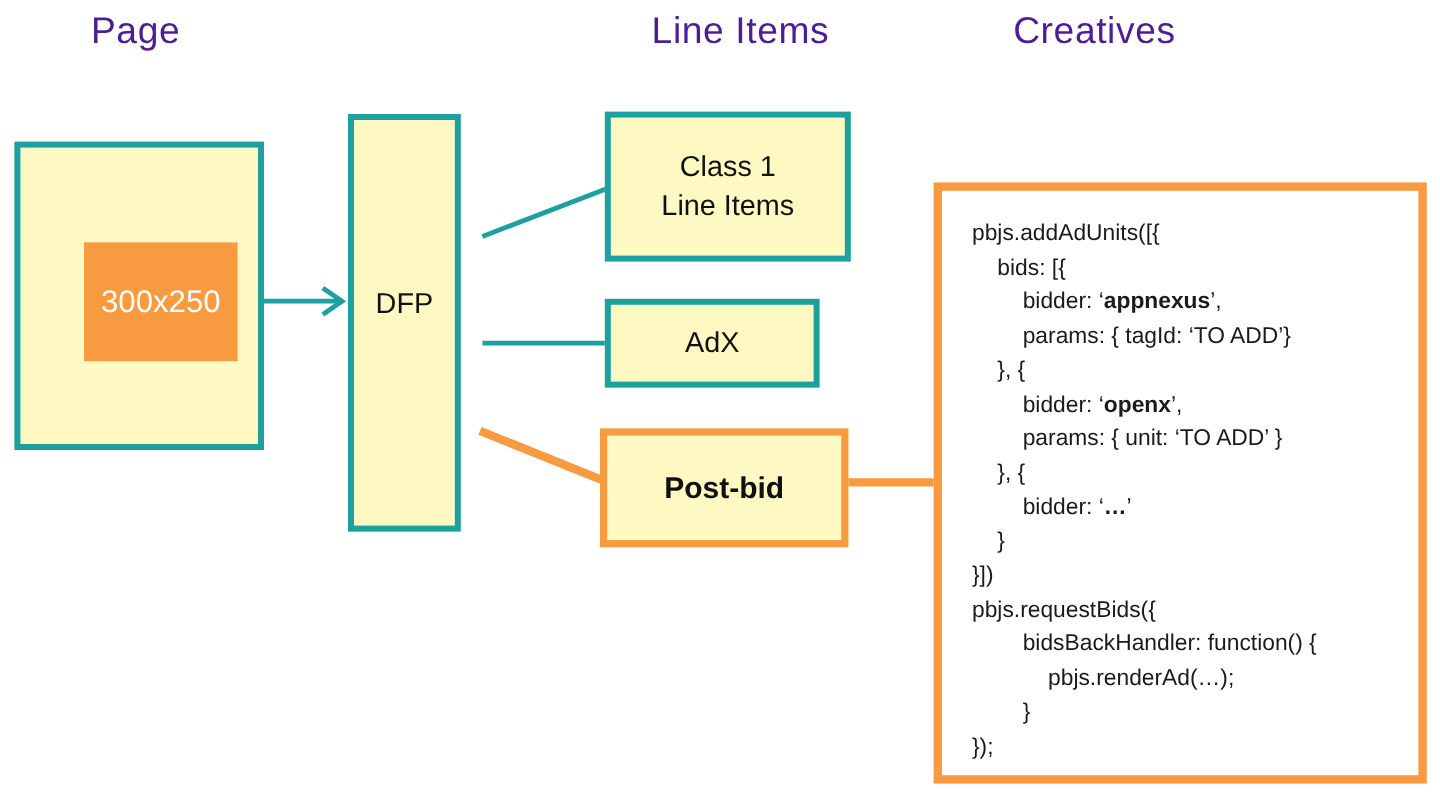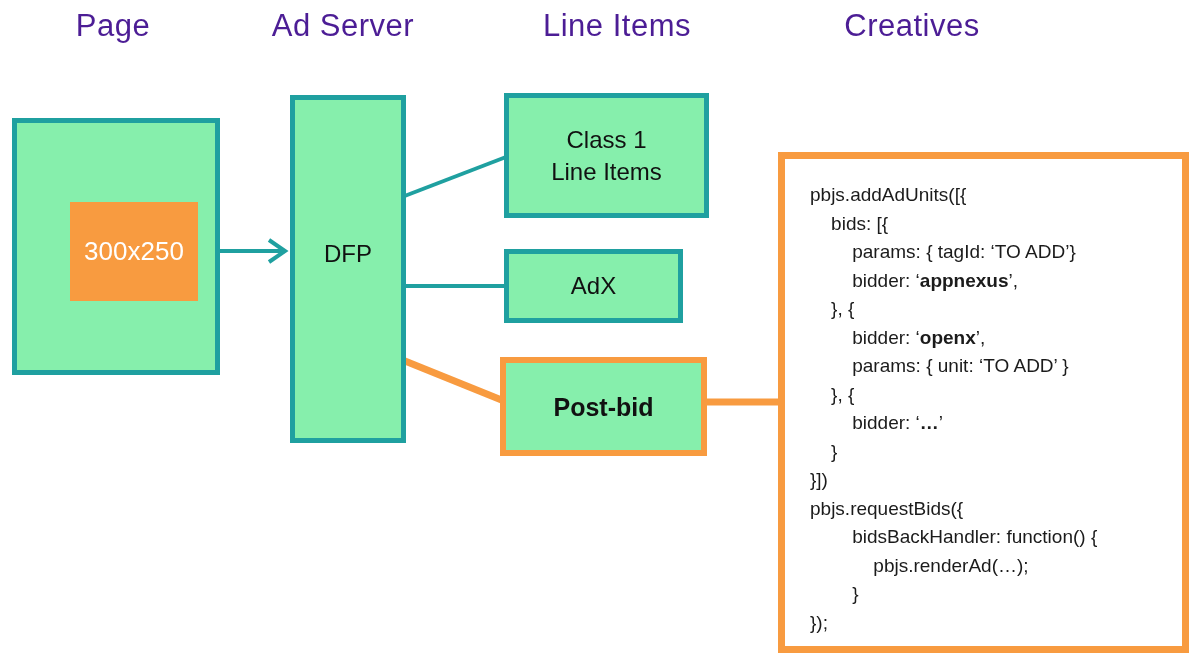--- a/index.html
+++ b/index.html
@@ -5,32 +5,32 @@
   html,body{margin:0;padding:0;background:#ffffff;}
   #stage{
     position:relative;width:1200px;height:664px;background:#ffffff;
     font-family:"Liberation Sans",sans-serif;overflow:hidden;
   }
   .col-header{
     position:absolute;top:8px;transform:translateX(-50%);
     font-size:31px;color:#4c1d95;white-space:nowrap;letter-spacing:0.5px;
   }
   svg.connectors{position:absolute;left:0;top:0;pointer-events:none;}
-  .box{position:absolute;background:#86efac;box-sizing:border-box;
+  .box{position:absolute;background:#fef9c3;box-sizing:border-box;
     display:flex;align-items:center;justify-content:center;text-align:center;}
   .teal-b{border:5px solid #1fa0a0;}
   .orange-b{border:6px solid #f89b40;}
   .lbl{font-size:24px;color:#111111;line-height:32px;}
   #page-box{left:12px;top:118px;width:208px;height:257px;}
   #ad-slot{
     position:absolute;left:70px;top:202px;width:128px;height:99px;
     background:#f89b40;display:flex;align-items:center;justify-content:center;
     color:#ffffff;font-size:26px;
   }
-  #dfp-box{left:290px;top:95px;width:116px;height:348px;padding-bottom:30px;}
+  #dfp-box{left:290px;top:95px;width:94px;height:348px;padding-bottom:30px;}
   #class1-box{left:504px;top:93px;width:205px;height:125px;}
   #adx-box{left:504px;top:249px;width:179px;height:74px;}
   #postbid-box{left:500px;top:357px;width:207px;height:99px;}
   #postbid-box .lbl{font-weight:bold;font-size:25px;}
   #code-box{
     position:absolute;left:778px;top:152px;width:411px;height:501px;
     box-sizing:border-box;border:7px solid #f89b40;background:#ffffff;
     padding:22px 1px 0 25px;
   }
   .code-line{
@@ -38,21 +38,20 @@
     font-family:"Liberation Sans",sans-serif;
   }
   .code-line .b{font-weight:bold;}
 </style>
 </head>
 <body>
 
 <div id="stage">
 
   <div class="col-header" style="left:113px;">Page</div>
-  <div class="col-header" style="left:343px;">Ad Server</div>
   <div class="col-header" style="left:617px;">Line Items</div>
   <div class="col-header" style="left:912px;">Creatives</div>
 
   <svg class="connectors" width="1200" height="664">
     <line x1="198" y1="251" x2="283" y2="251" stroke="#1fa0a0" stroke-width="4"></line>
     <polyline points="269,240 285,251 269,262" fill="none" stroke="#1fa0a0" stroke-width="4"></polyline>
     <line x1="402" y1="197" x2="506" y2="157" stroke="#1fa0a0" stroke-width="4"></line>
     <line x1="402" y1="286" x2="506" y2="286" stroke="#1fa0a0" stroke-width="4"></line>
     <line x1="400" y1="359" x2="504" y2="401" stroke="#f89b40" stroke-width="7"></line>
     <line x1="705" y1="402" x2="780" y2="402" stroke="#f89b40" stroke-width="7"></line>
@@ -77,22 +76,22 @@
     <span class="lbl">AdX</span>
   </div>
   <div class="box orange-b" id="postbid-box">
     <span class="lbl">Post-bid</span>
   </div>
 
   <div id="code-box">
     <div>
         <div class="code-line"><span>pbjs.addAdUnits([{</span></div>
         <div class="code-line"><span>    bids: [{</span></div>
+        <div class="code-line"><span>        bidder: ‘</span><span class="b">appnexus</span><span>’,</span></div>
         <div class="code-line"><span>        params: { tagId: ‘TO ADD’}</span></div>
-        <div class="code-line"><span>        bidder: ‘</span><span class="b">appnexus</span><span>’,</span></div>
         <div class="code-line"><span>    }, {</span></div>
         <div class="code-line"><span>        bidder: ‘</span><span class="b">openx</span><span>’,</span></div>
         <div class="code-line"><span>        params: { unit: ‘TO ADD’ }</span></div>
         <div class="code-line"><span>    }, {</span></div>
         <div class="code-line"><span>        bidder: ‘</span><span class="b">…</span><span>’</span></div>
         <div class="code-line"><span>    }</span></div>
         <div class="code-line"><span>}])</span></div>
         <div class="code-line"><span>pbjs.requestBids({</span></div>
         <div class="code-line"><span>        bidsBackHandler: function() {</span></div>
         <div class="code-line"><span>            pbjs.renderAd(…);</span></div>

